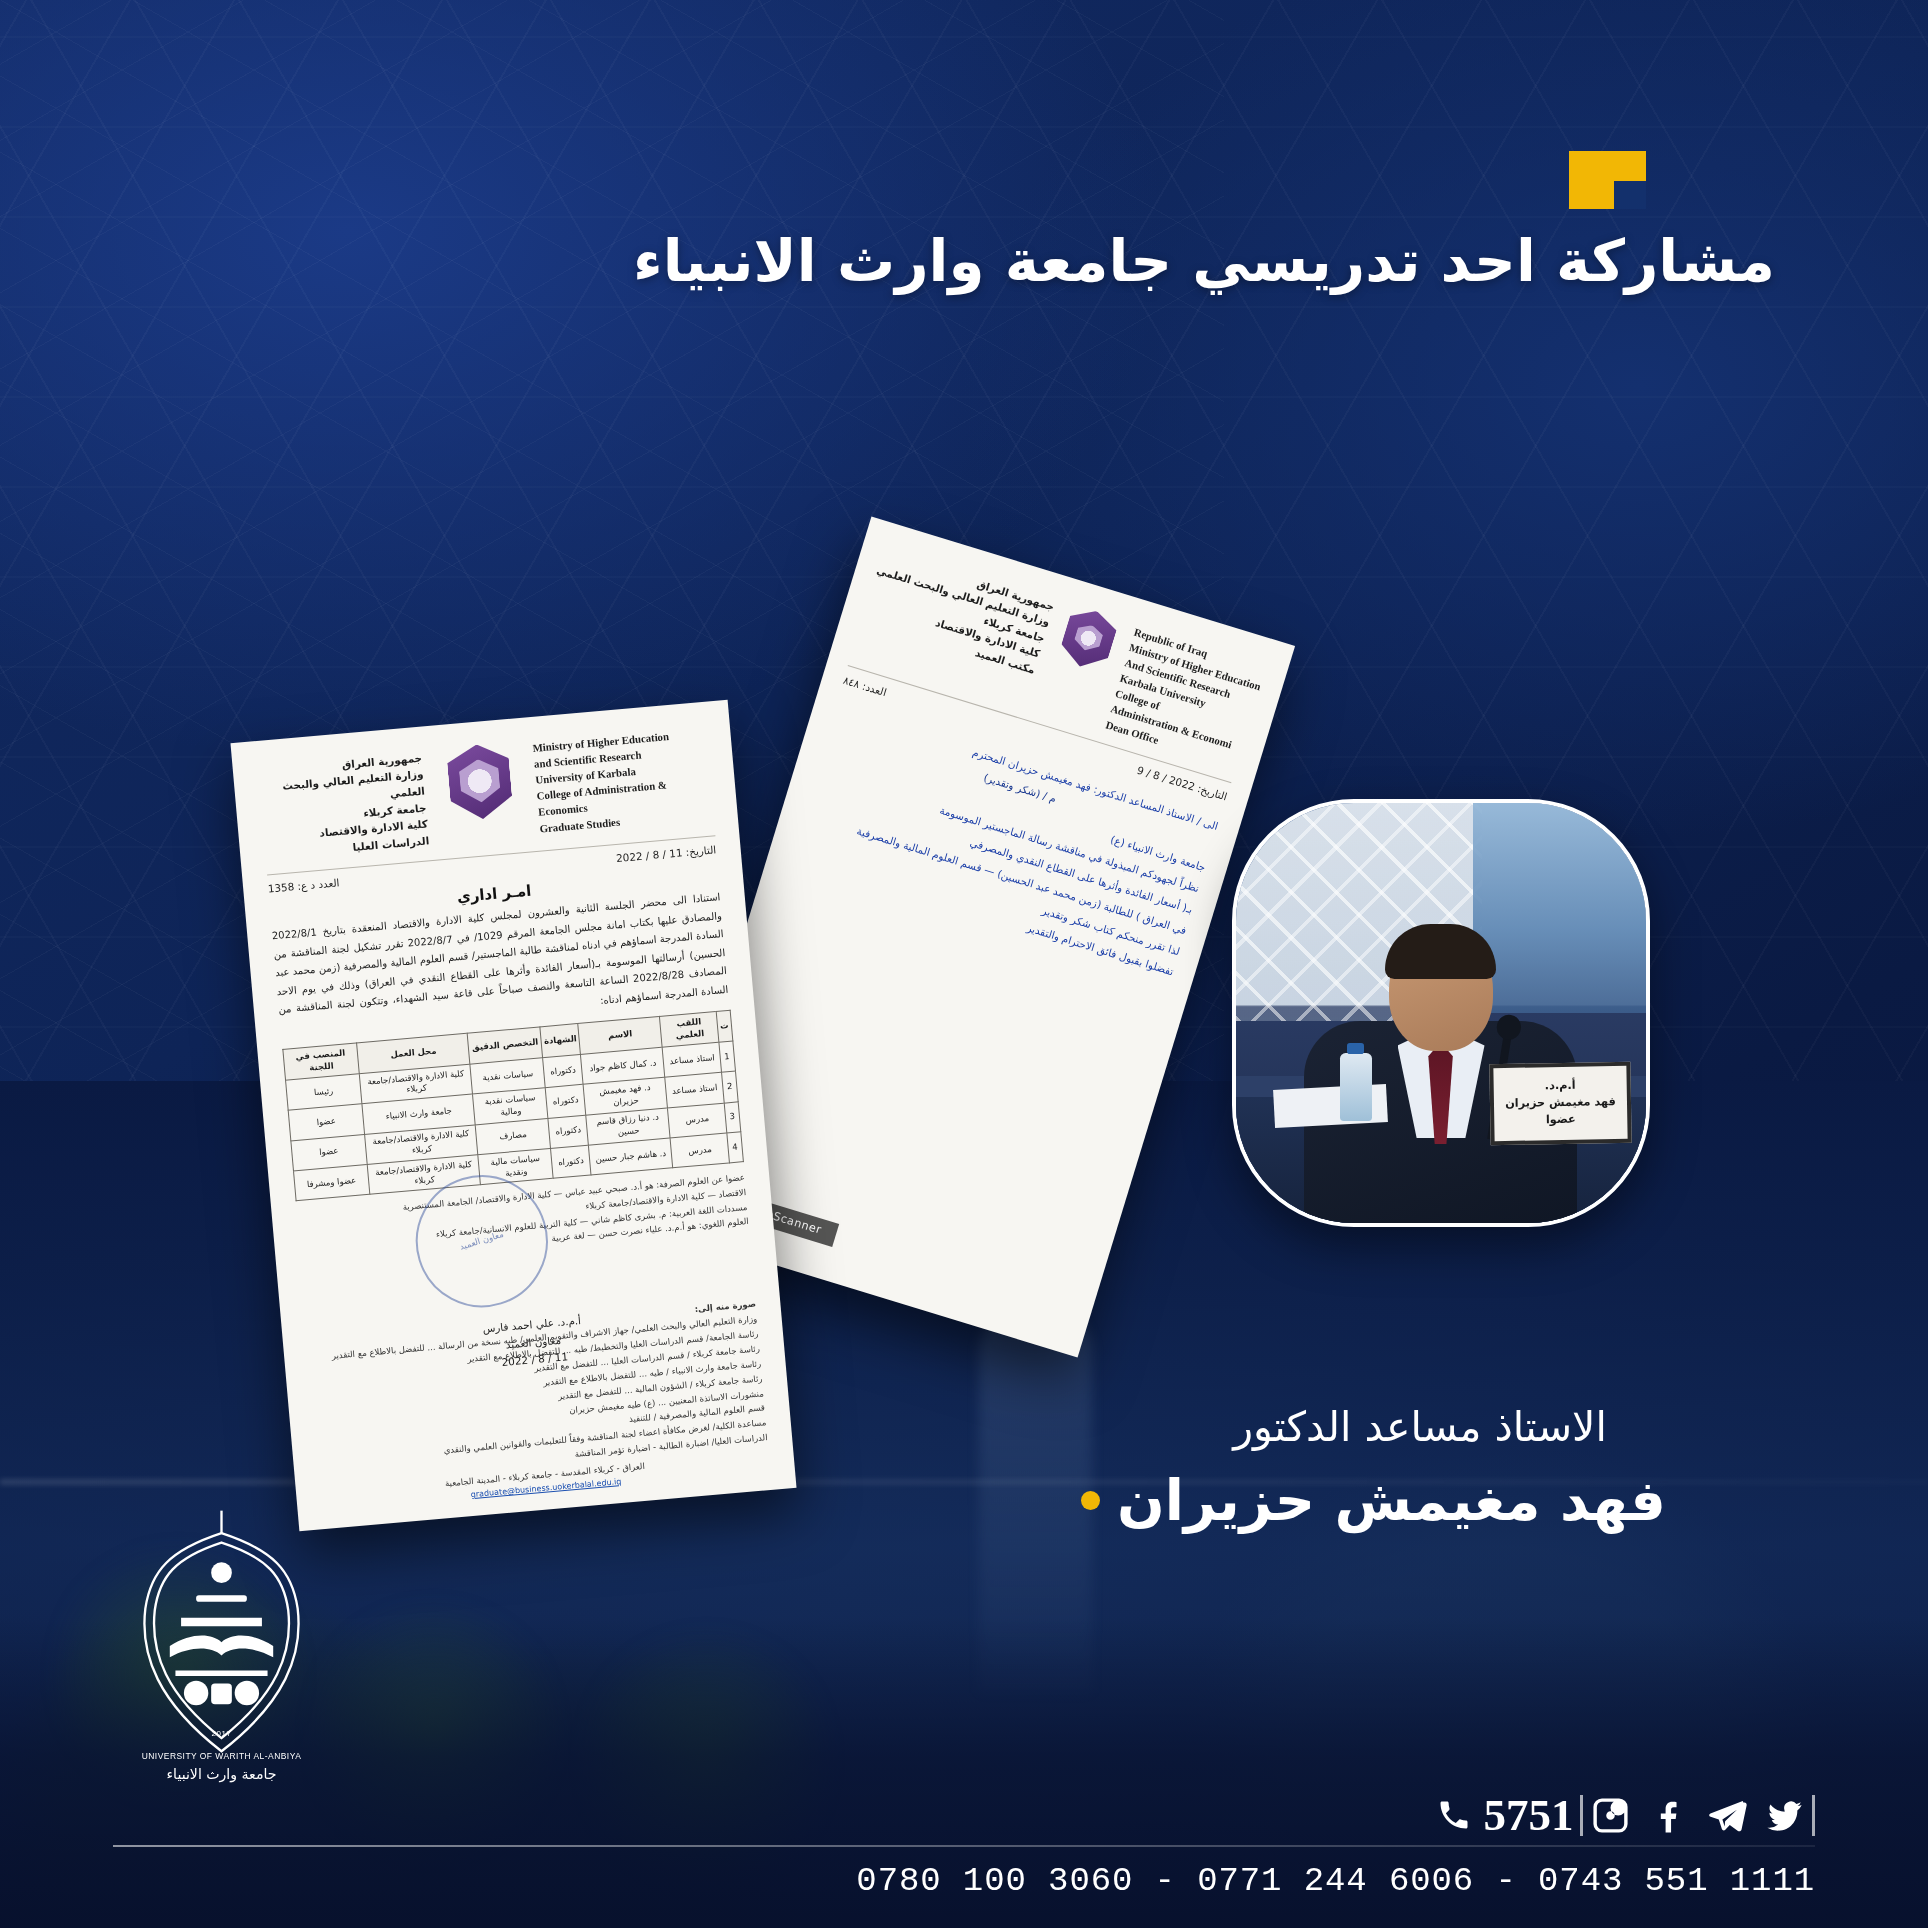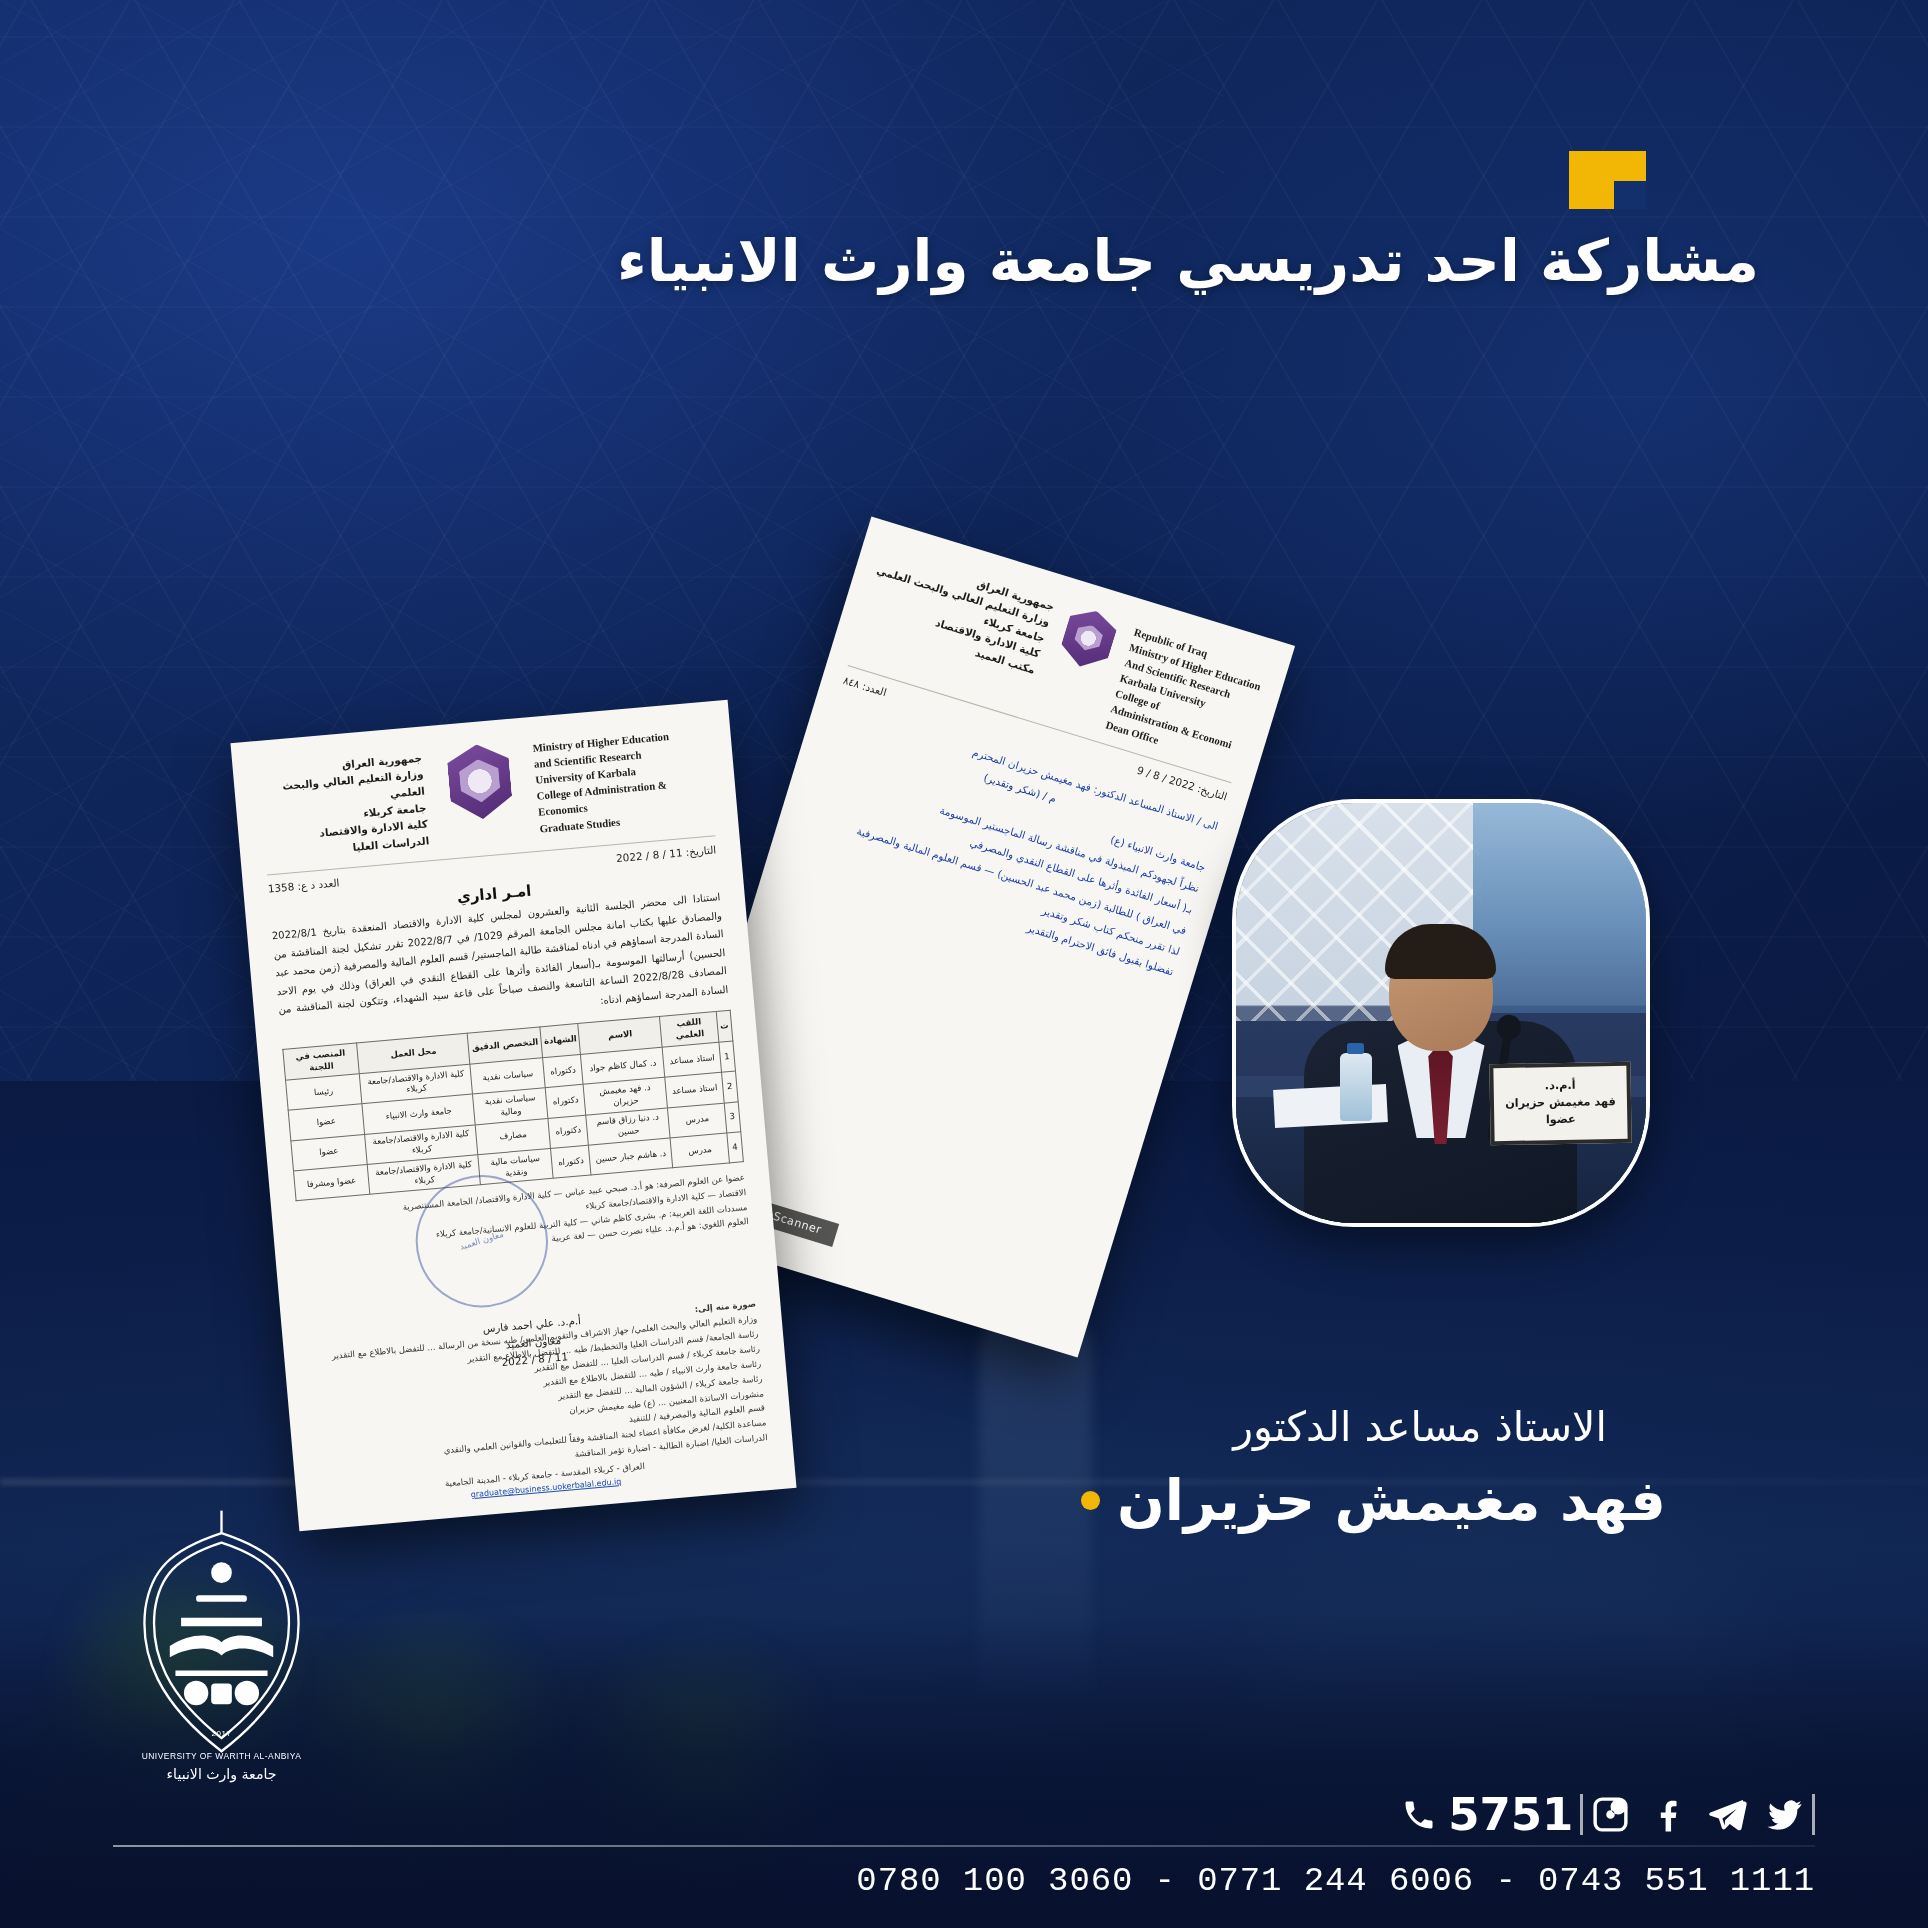--- a/index.html
+++ b/index.html
@@ -80,21 +80,21 @@
   }
   .corner-mark::after {
     content: "";
     position: absolute; right: 0; bottom: 0;
     width: 32px; height: 28px;
     background: #13306c;
   }
 
   
   .headline {
-    position: absolute; top: 217px; right: 169px; width: 1337px;
+    position: absolute; top: 217px; right: 153px; width: 1337px;
     text-align: right;
     color: #ffffff;
   }
   .headline .line {
     font-size: 58px;
     font-weight: bold;
     line-height: 1.55;
     letter-spacing: 0.5px;
     text-shadow: 0 1.9px 9.4px rgba(0,0,0,0.35);
   }
@@ -319,21 +319,21 @@
   }
   .logo svg { width: 100%; height: 100%; }
 
   
   .footer {
     position: absolute; left: 0; right: 0; bottom: 87px;
     display: flex; align-items: center; justify-content: flex-end;
     padding-left: 113px; padding-right: 113px;
     direction: ltr;
   }
-  .footer-inner { display: flex; align-items: center; gap: 7px; color: #fff; }
+  .footer-inner { display: flex; align-items: center; gap: 7px; color: #fff; font-family: Liberation Serif, serif; }
   .phone-chip { display: flex; align-items: center; gap: 11.3px; font-size: 45px; font-weight: bold; }
   .phone-chip svg { width: 36px; height: 36px; fill: #fff; }
   .divider-v { width: 2.8px; height: 41px; background: rgba(255,255,255,0.65); }
   .socials { display: flex; align-items: center; gap: 17px; }
   .socials svg { width: 41px; height: 41px; fill: #fff; }
   .site { font-size: 45px; font-weight: bold; letter-spacing: 0.9px; }
   .phones {
     position: absolute; right: 113px; bottom: 28px;
     color: #fff; font-size: 34px; letter-spacing: 0.9px; direction: ltr;
     text-align: right; width: 1412px; font-family: Liberation Mono, monospace;

